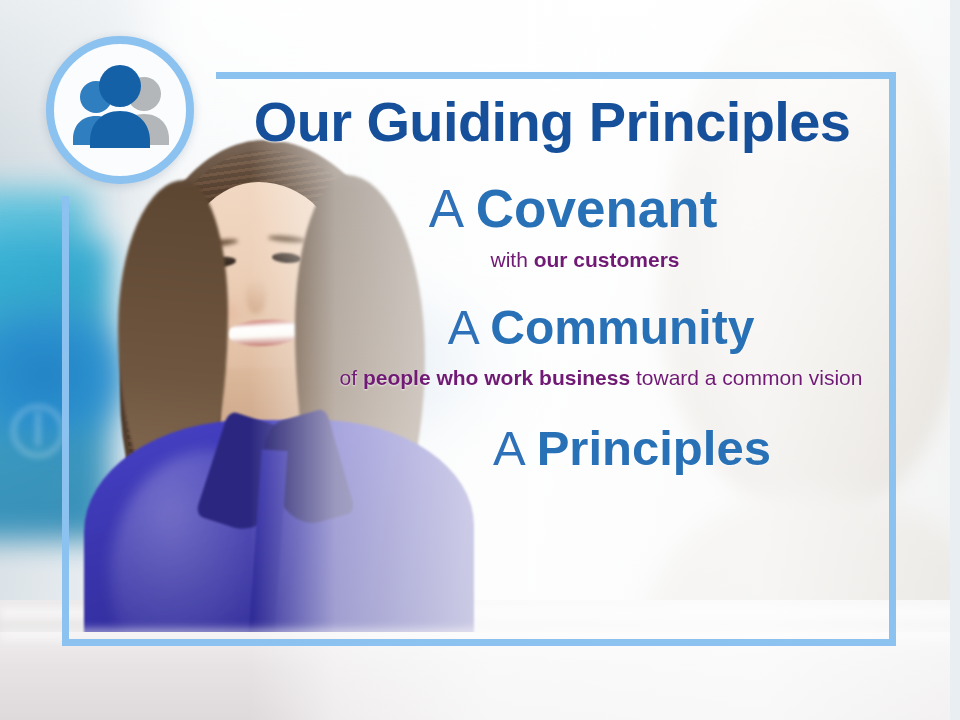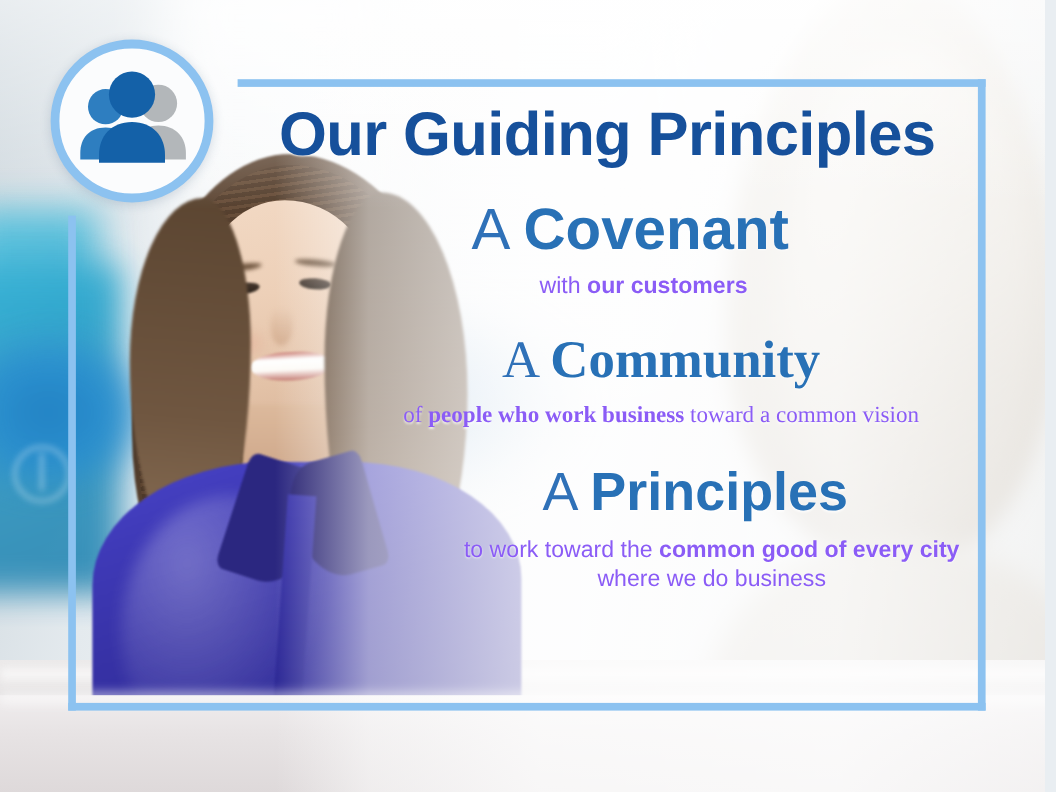--- a/index.html
+++ b/index.html
@@ -264,30 +264,30 @@
   }
   .principles{position:absolute;left:250px;top:180px;width:646px;}
   .principle{margin-bottom:6px;}
   .p-title{
     text-align:center;white-space:nowrap;
     font-weight:400;color:#2f71b8;line-height:1.1;
     text-shadow:0 1px 2px rgba(255,255,255,.75);
   }
   .p-title .bold{font-weight:700;color:#2871b6;}
   .p-sub{
-    text-align:center;color:#8b5cf6;line-height:1.3;
+    text-align:center;color:#701a75;line-height:1.3;
     font-size:21px;font-weight:400;
     text-shadow:0 1px 2px rgba(255,255,255,.75);
   }
   .p-sub b{font-weight:700;}
 
   
   .pr1 .p-title{font-size:53px;}
   .pr1 .p-sub{margin-top:8px;padding-left:24px;}
-  .pr2{margin-top:28px;font-family:Liberation Serif, serif;}
+  .pr2{margin-top:28px;}
   .pr2 .p-title{font-size:48px;padding-left:56px;}
   .pr2 .p-sub{margin-top:10px;padding-left:56px;}
   .pr3{margin-top:30px;}
   .pr3 .p-title{font-size:49px;padding-left:118px;}
   .pr3 .p-sub{margin-top:10px;padding-left:148px;}
 </style>
 </head>
 <body>
 
 <div id="stage">
@@ -388,19 +388,16 @@
       </div>
       <div class="p-sub">
         <span>of </span><b>people who work business</b><span> toward a common vision</span>
       </div>
     </div>
 
     <div class="principle pr3">
       <div class="p-title">
         <span>A </span><span class="bold">Principles</span>
       </div>
-      <div class="p-sub">
-        <span>to work toward the </span><b>common good of every city</b><span> where we do business</span>
-      </div>
     </div>
 
   </div>
 </div>
 
 </body></html>

